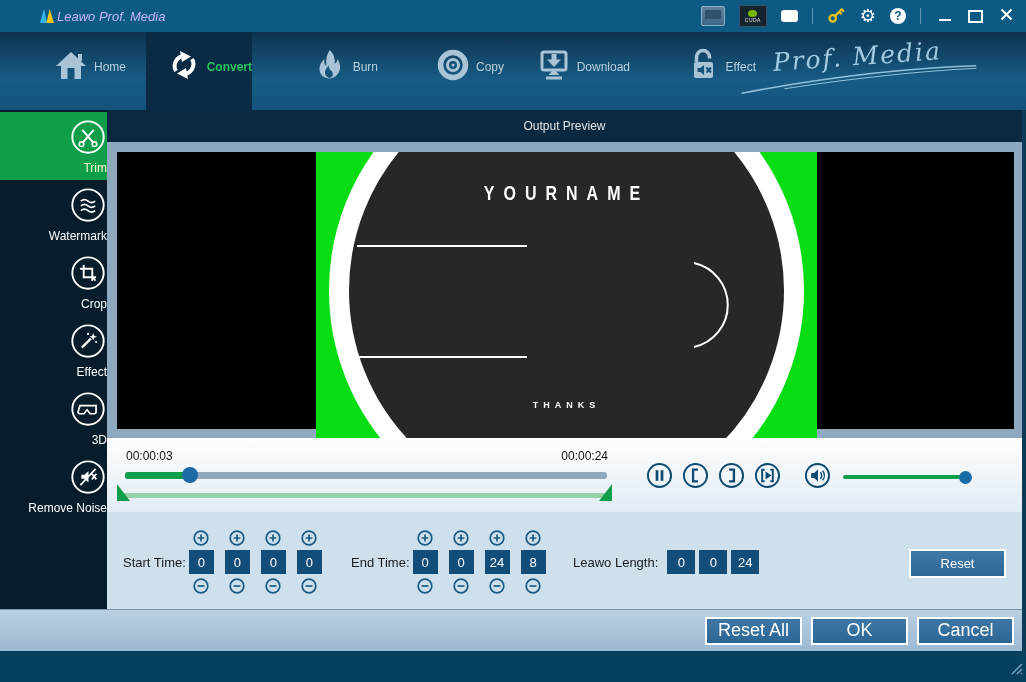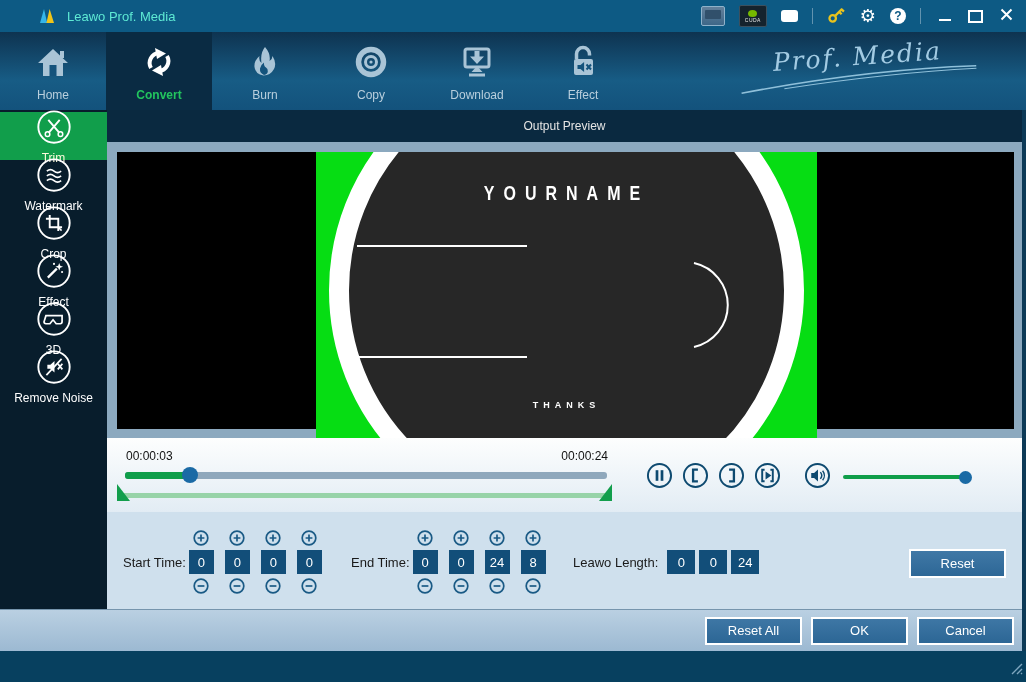--- a/index.html
+++ b/index.html
@@ -2,49 +2,49 @@
 <html><head>
 <meta charset="utf-8">
 <style>
   html,body{margin:0;padding:0;background:#222;}
   body{font-family:"Liberation Sans",sans-serif;-webkit-font-smoothing:antialiased;}
   .window{position:relative;width:1026px;height:682px;background:#0d3a57;overflow:hidden;}
 
   
   .titlebar{position:absolute;top:0;left:0;width:100%;height:32px;background:#0d5a84;display:flex;align-items:center;}
   .tb-logo{margin-left:38px;display:flex;}
-  .tb-title{color:#5eead4;font-size:13px;margin-left:10px;}
+  .tb-title{color:#c4b5fd;font-size:13px;font-style:italic;}
   .tb-icons{margin-left:auto;display:flex;align-items:center;gap:14px;padding-right:13px;}
   .tb-sep{width:1px;height:16px;background:rgba(255,255,255,.35);}
   .badge-support{width:22px;height:18px;border-radius:2px;background:linear-gradient(#63809b,#3e6788);border:1px solid #8fb2ca;position:relative;}
   .badge-support::after{content:"";position:absolute;left:3px;top:3px;right:3px;bottom:6px;background:#31506b;border-radius:1px;}
   .badge-cuda{width:26px;height:20px;border-radius:2px;background:#15232d;border:1px solid #3c505e;display:flex;flex-direction:column;align-items:center;justify-content:center;}
   .badge-cuda .eye{width:9px;height:7px;border-radius:50%;background:#76b900;}
   .badge-cuda .txt{font-size:5px;color:#e6e6e6;letter-spacing:.5px;line-height:6px;}
   .bubble{width:17px;height:12px;background:#fff;border-radius:3px;position:relative;}
   .bubble::after{content:"";position:absolute;left:3px;bottom:-4px;border:4px solid transparent;border-top-color:#fff;border-left-width:2px;border-right-width:2px;}
   .gear{color:#fff;font-size:18px;line-height:18px;font-family:"DejaVu Sans",sans-serif;}
   .help{width:16px;height:16px;border-radius:50%;background:#fff;color:#0d5a84;font-size:12px;font-weight:bold;display:flex;align-items:center;justify-content:center;}
   .win-min{width:12px;height:12px;position:relative;}
   .win-min::after{content:"";position:absolute;left:0;bottom:1px;width:12px;height:2px;background:#fff;}
   .win-max{width:11px;height:9px;border:2px solid #fff;}
   .win-ctl{display:flex;align-items:center;gap:17px;margin-left:4px;}
 
   
   .nav{position:absolute;top:32px;left:0;width:100%;height:78px;background:linear-gradient(180deg,#0e3350 0%,#175c85 62%,#13527c 100%);display:flex;}
-  .nav-tab{width:106px;height:100%;display:flex;flex-direction:column;align-items:center;justify-content:flex-end;padding-bottom:8px;gap:3px;box-sizing:border-box;}
+  .nav-tab{width:106px;height:100%;display:flex;flex-direction:row;align-items:center;justify-content:flex-end;padding-bottom:8px;gap:3px;box-sizing:border-box;margin-left:20px;}
   .nav-tab.active{background:#0a2b43;}
   .nav-label{font-size:12px;color:#b9cfdd;}
   .nav-tab.active .nav-label{color:#22c55e;font-weight:bold;}
   .brand{position:absolute;right:48px;top:10px;transform:rotate(-4deg);text-align:center;}
   .brand-text{font-family:"DejaVu Serif",serif;font-style:italic;font-size:25px;color:#a3cbe3;letter-spacing:2px;}
 
   
   .sidebar{position:absolute;top:110px;left:0;width:107px;height:499px;background:#081d2c;padding-top:2px;box-sizing:border-box;}
-  .side-item{height:48px;display:flex;flex-direction:column;align-items:center;justify-content:center;gap:1px;}
+  .side-item{height:68px;display:flex;flex-direction:column;align-items:flex-end;justify-content:center;gap:1px;}
   .side-item.active{background:#119e4b;}
   .side-label{font-size:12px;color:#fff;}
   .side-item.active .side-label{color:#fbfbda;}
 
   
   .main{position:absolute;top:110px;left:107px;width:915px;height:499px;background:#cfe0ed;}
   .preview-header{height:32px;background:#0a2940;color:#e5e5e5;font-size:12px;display:flex;align-items:center;justify-content:center;}
   .preview-panel{height:296px;background:#8ca9bf;padding:10px 8px 9px 10px;box-sizing:border-box;}
   .video{width:100%;height:100%;background:#000;position:relative;display:flex;justify-content:center;}
   .green-screen{width:501px;height:346px;margin-left:2px;background:#06dd13;position:relative;overflow:hidden;}
@@ -83,21 +83,21 @@
   .spin-cols{display:flex;gap:11px;}
   .spin-col{display:flex;flex-direction:column;align-items:center;gap:4px;width:25px;}
   .spin-btn{width:16px;height:16px;padding:0;border:none;background:transparent;cursor:pointer;display:flex;}
   .spin-box{width:25px;height:24px;background:#124e79;color:#fff;font-size:13px;display:flex;align-items:center;justify-content:center;}
   .clip-boxes{display:flex;gap:4px;margin-left:6px;}
   .clip-box{width:28px;height:24px;background:#124e79;color:#fff;font-size:13px;display:flex;align-items:center;justify-content:center;}
   .reset-btn{position:absolute;left:802px;top:37px;width:97px;height:29px;background:linear-gradient(#4078a6,#2d6796);border:2px solid #fff;box-sizing:border-box;color:#fff;font-size:13px;cursor:pointer;}
 
   
   .footer-bar{position:absolute;top:609px;left:0;width:1022px;height:42px;background:linear-gradient(180deg,#bad0e2,#9cb9d2);border-top:1px solid #7695ad;box-sizing:border-box;display:flex;justify-content:flex-end;align-items:center;gap:9px;padding-right:8px;}
-  .footer-btn{width:97px;height:28px;background:linear-gradient(#3e77a5,#2c6695);border:2px solid #fff;box-sizing:border-box;color:#fff;font-size:13px;cursor:pointer;}
+  .footer-btn{width:97px;height:28px;background:linear-gradient(#3e77a5,#2c6695);border:2px solid #fff;box-sizing:border-box;color:#fff;font-size:18px;cursor:pointer;}
   .status-bar{position:absolute;top:651px;left:0;width:100%;height:31px;background:#07405f;}
   .resize-grip{position:absolute;right:3px;bottom:3px;}
 </style>
 </head>
 <body>
 
 <div class="window">
 
   <div class="titlebar">
     <span class="tb-logo">

